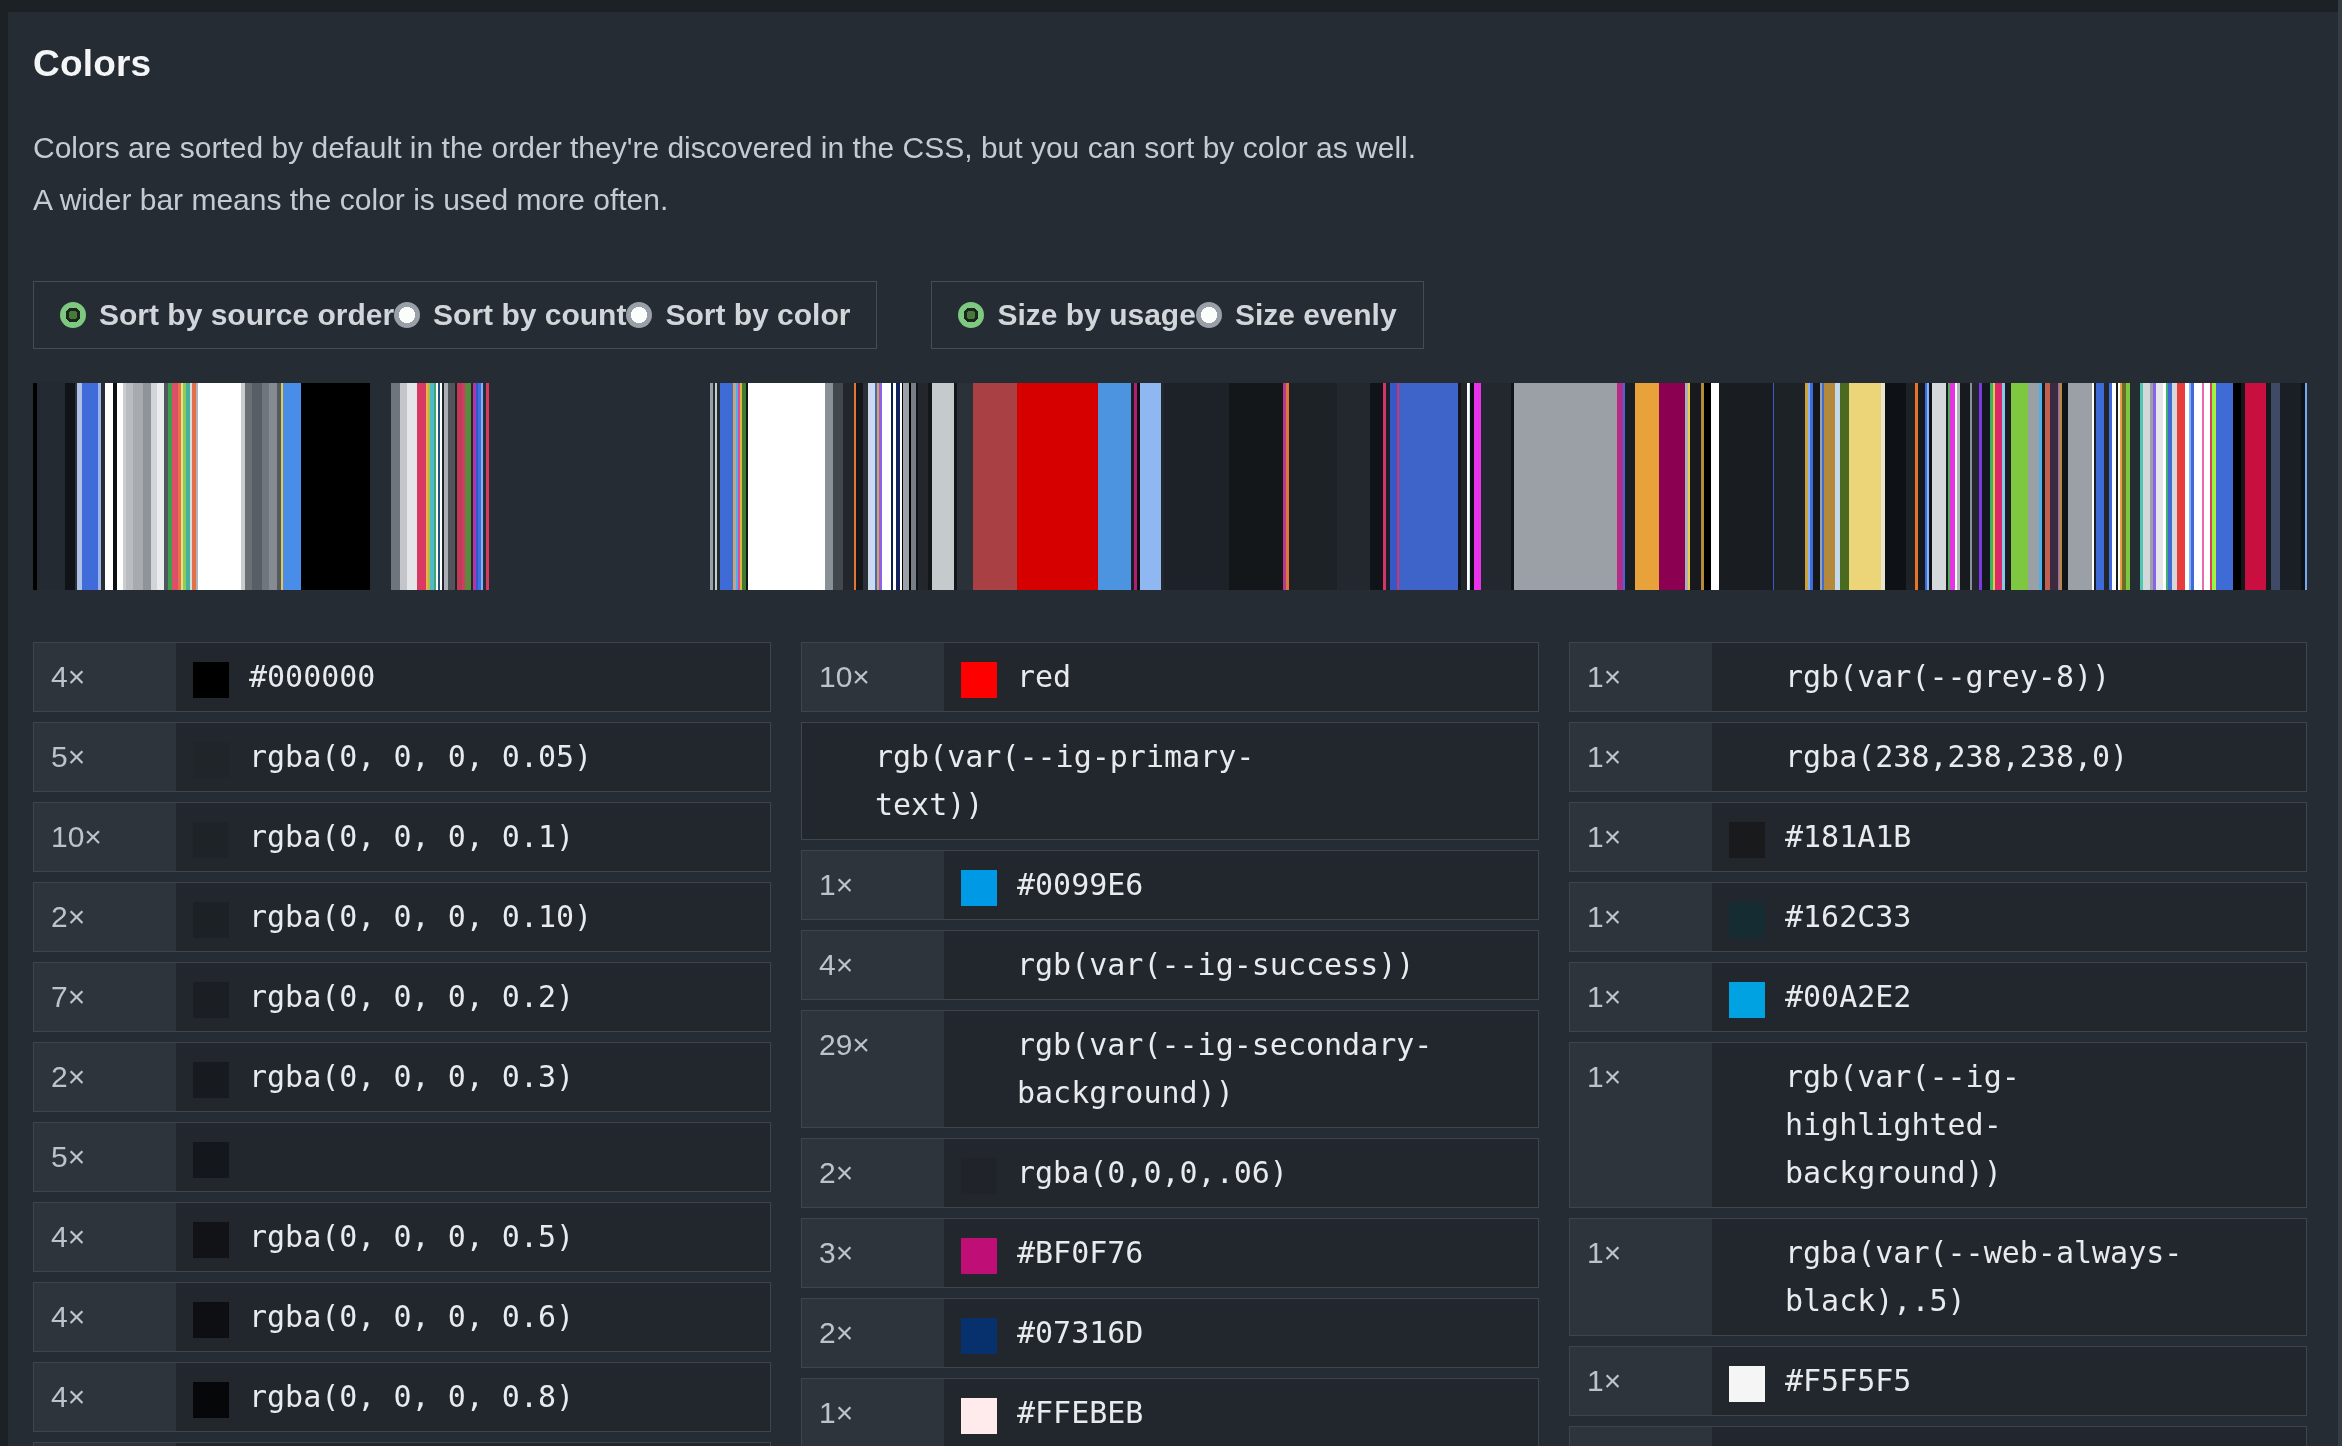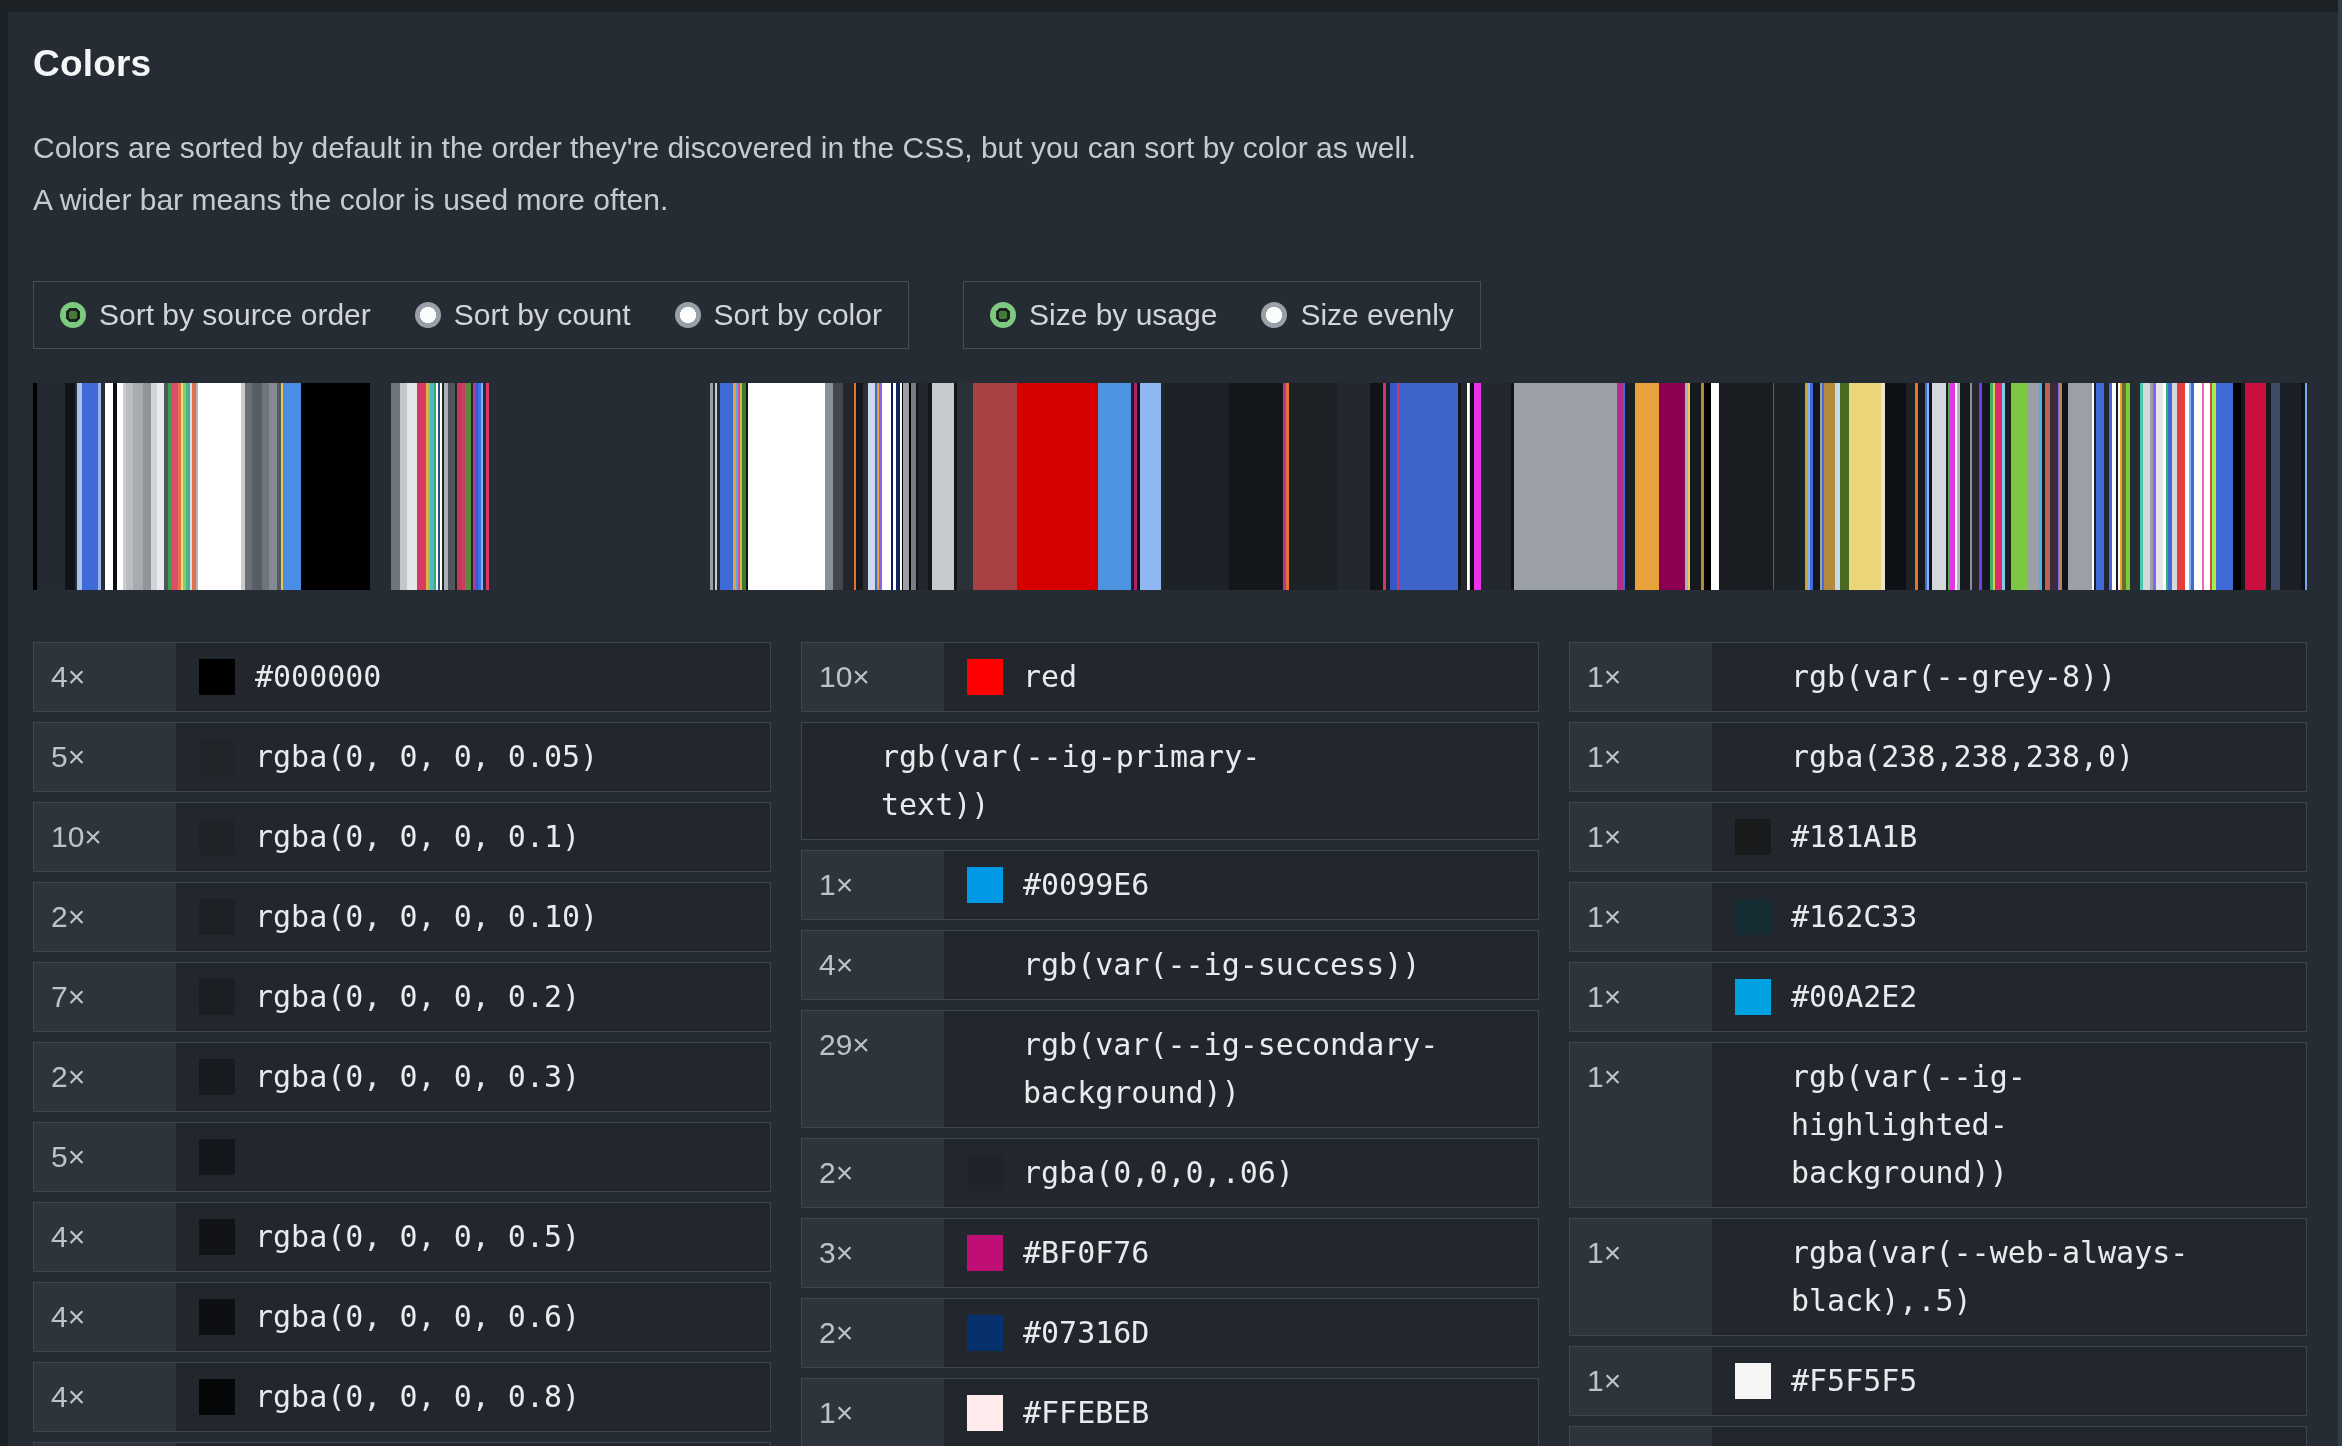--- a/index.html
+++ b/index.html
@@ -33,21 +33,21 @@
     color:#c5cbd1;
   }
   .controls-row{
     display:flex;gap:54px;margin-top:55px;
   }
   .radio-group{
     display:inline-flex;align-items:center;
     height:66px;
     border:1px solid #454c54;
     padding:0 26px;
-    column-gap:44px;
+    font-weight:bold;
   }
   .radio-option{
     display:flex;align-items:center;gap:13px;
     font-size:30px;color:#d2d6da;
     cursor:default;white-space:nowrap;
   }
   .radio-circle{
     width:26px;height:26px;border-radius:50%;
     flex:0 0 auto;
   }
@@ -76,22 +76,22 @@
     align-items:stretch;
   }
   .color-count{
     flex:0 0 142px;width:142px;box-sizing:border-box;
     background:#2d343b;
     padding:10px 0 10px 17px;
     font-size:30px;line-height:48px;color:#bdc3c9;
   }
   .color-cell{
     flex:1 1 auto;
-    display:flex;align-items:flex-start;
-    padding:10px 20px 10px 23px;
+    display:flex;align-items:center;
+    padding:10px 20px 10px 17px;
   }
   .color-swatch{
     width:36px;height:36px;flex:0 0 36px;
     margin:6px 20px 0 0;
   }
   .color-value{
     font-family:"DejaVu Sans Mono", monospace;
     font-size:30px;line-height:48px;color:#e8ebee;
     max-width:426px;
     overflow-wrap:break-word;

